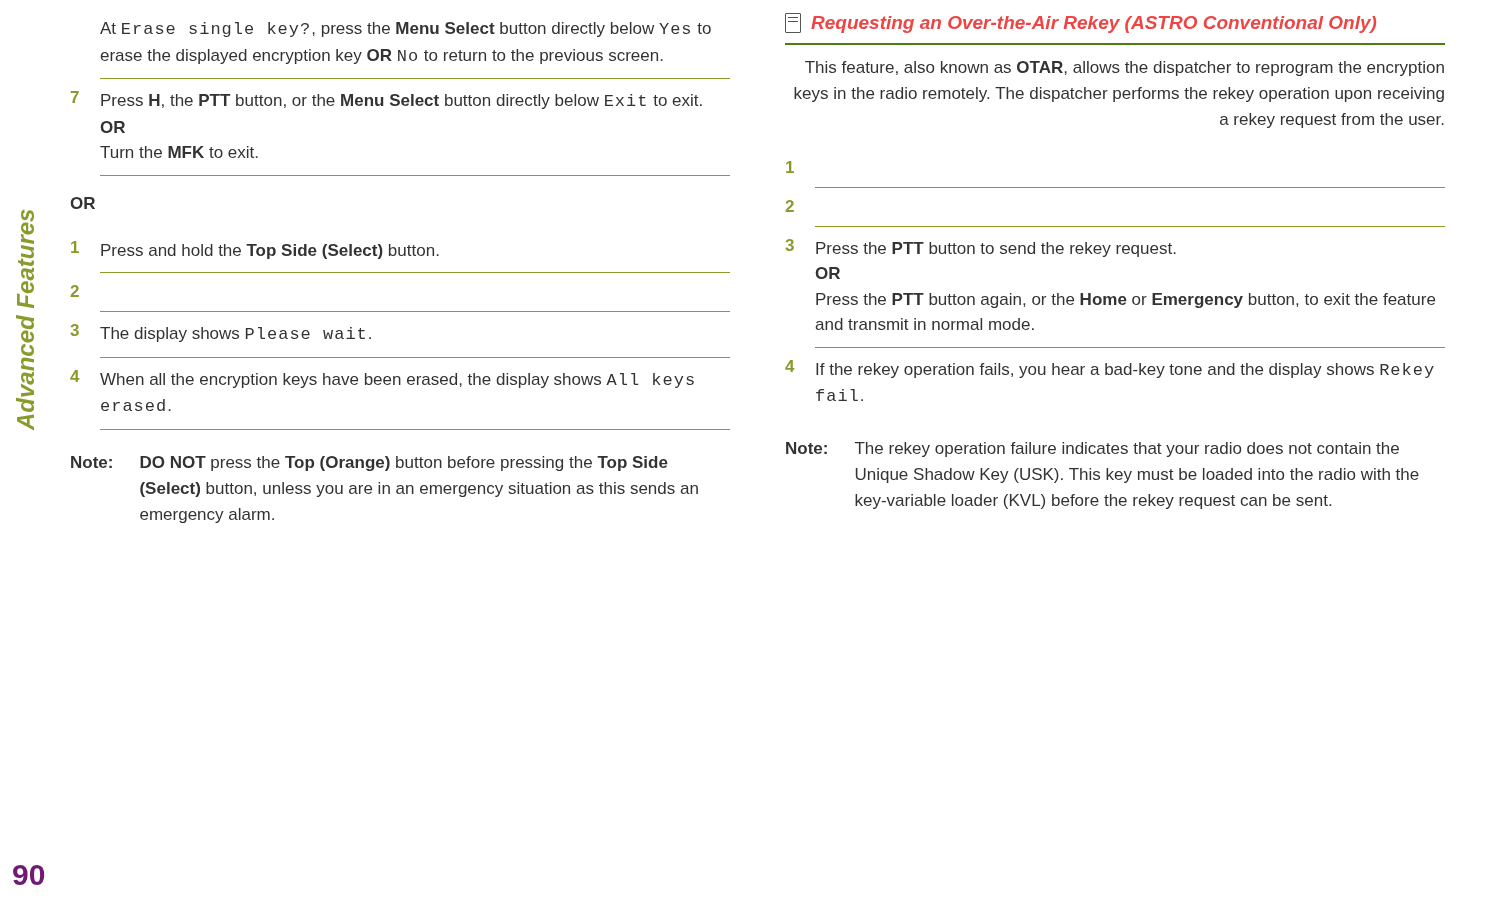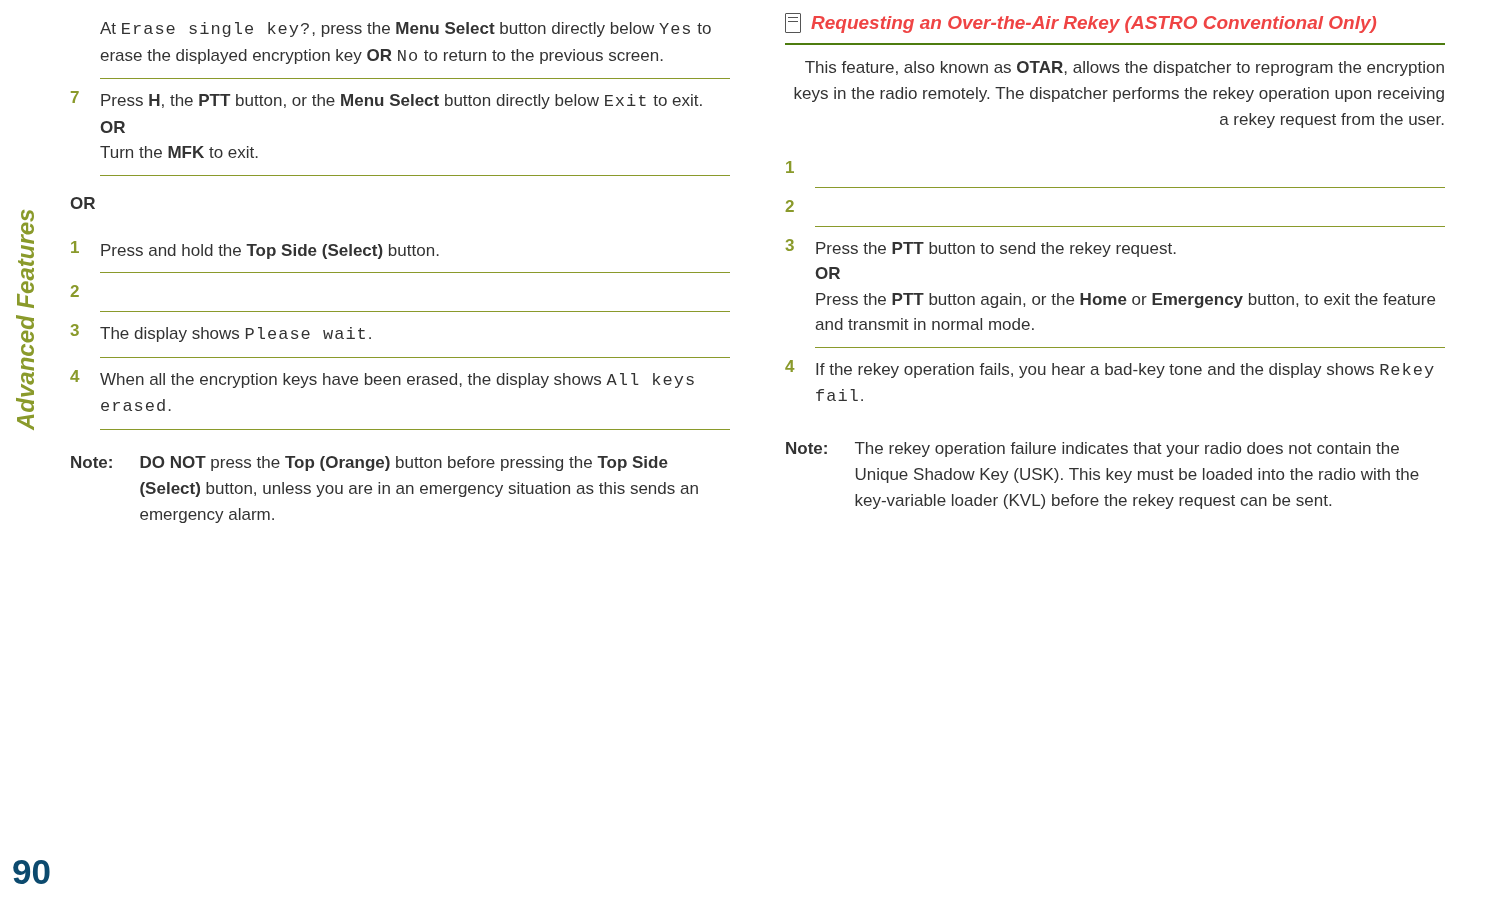--- a/index.html
+++ b/index.html
@@ -34,22 +34,22 @@
     font-style: italic;
     color: #8a9a2b;
     font-size: 24px;
     white-space: nowrap;
   }
   .page-number {
     position: absolute;
     left: 12px;
     bottom: 10px;
     font-weight: bold;
-    color: #0c4a6e;
-    font-size: 35px;
+    color: #701a75;
+    font-size: 30px;
   }
   .step {
     display: flex;
     gap: 12px;
     padding: 6px 0;
   }
   .step-num {
     color: #8a9a2b;
     font-weight: bold;
     width: 18px;

